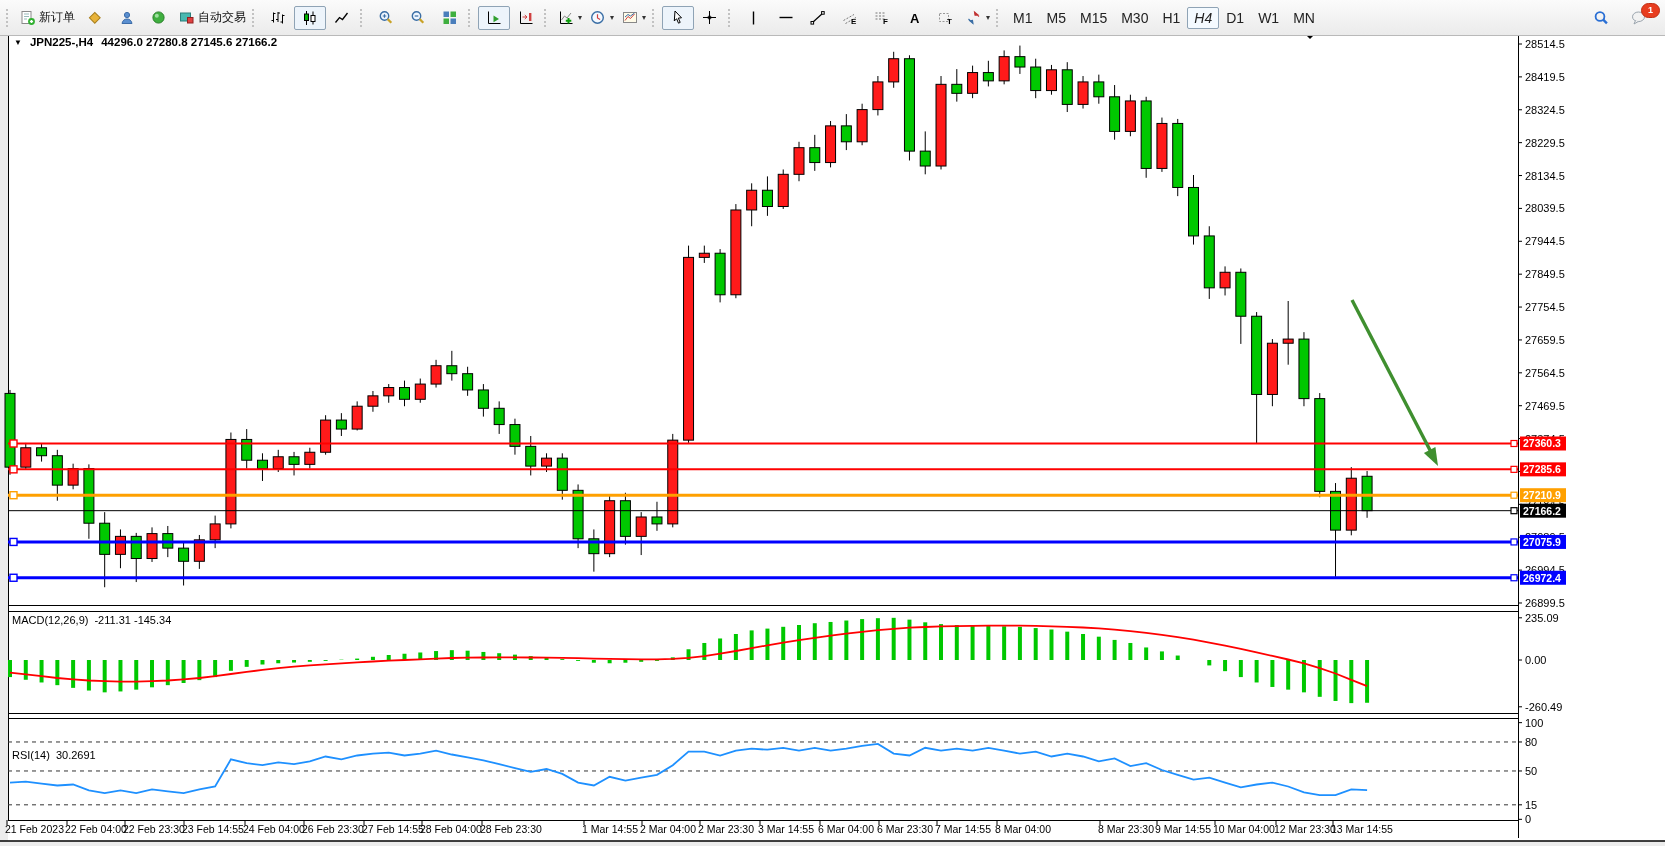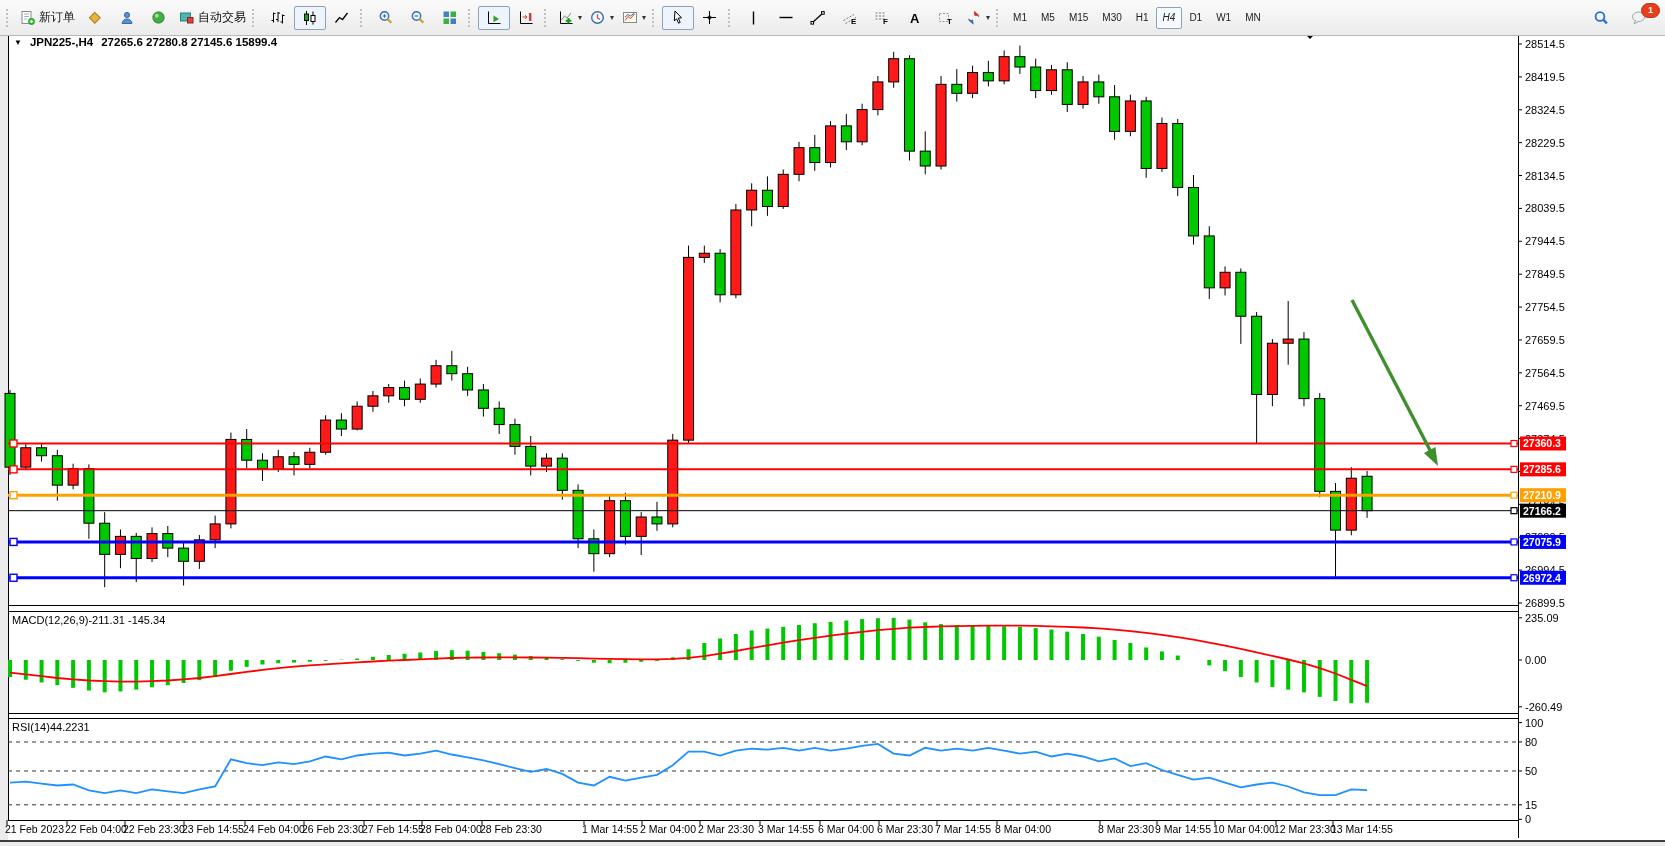--- a/index.html
+++ b/index.html
@@ -8,35 +8,35 @@
   
   .toolbar{position:absolute;left:0;top:0;width:1665px;height:36px;
     background:linear-gradient(#fbfbfb,#ebebeb);border-bottom:1px solid #b9b9b9;
     display:flex;align-items:center;padding:0 4px;box-sizing:border-box;z-index:5;}
   .tb-handle{width:5px;height:18px;border-left:2px dotted #c2c2c2;margin:0 3px 0 2px;}
   .tb-btn{height:22px;min-width:24px;display:flex;align-items:center;justify-content:center;
     gap:3px;padding:0 3px;border:1px solid transparent;border-radius:2px;cursor:default;}
   .tb-btn.pressed{border:1px solid #8fa3b5;background:#edf4fb;}
   .tb-btn svg{display:block;}
   .tb-label{font-size:12px;color:#111;white-space:nowrap;}
-  .tf-btn{height:20px;padding:0 6px;font-size:10px;color:#222;display:flex;align-items:center;
+  .tf-btn{height:20px;padding:0 6px;font-size:14px;color:#222;display:flex;align-items:center;
     border:1px solid transparent;border-radius:2px;}
   .tf-btn.pressed{border:1px solid #8fa3b5;background:#f4faff;font-style:italic;}
   .tb-caret{font-size:8px;color:#333;margin-left:1px;}
   .tb-right{margin-left:auto;display:flex;align-items:center;gap:6px;padding-right:6px;}
   .chat-wrap{position:relative;}
   .badge{position:absolute;top:-4px;right:-6px;min-width:13px;height:13px;border-radius:8px;
     background:#e83d1f;color:#fff;font-size:9px;font-weight:bold;display:flex;align-items:center;
     justify-content:center;padding:0 2px;border:1px solid #c02f14;}
   
   #chart-svg{position:absolute;left:0;top:0;}
   .chart-title{position:absolute;left:14px;top:36px;font-size:11.5px;font-weight:bold;color:#000;
     display:flex;gap:8px;align-items:center;z-index:3;}
   .sym-caret{font-size:8px;color:#000;}
-  .pane-label{position:absolute;left:12px;font-size:11px;color:#000;z-index:3;display:flex;}
+  .pane-label{position:absolute;left:12px;font-size:11px;color:#000;z-index:3;display:flex;gap:6px;}
 </style>
 </head>
 <body>
 <div id="stage">
 
 <svg id="chart-svg" width="1665" height="846">
       <rect x="0" y="28" width="1665" height="818" fill="#ececec"></rect>
       <rect x="8" y="28" width="1657" height="813" fill="#ffffff"></rect>
       <g stroke="#000" stroke-width="1">
         <line x1="8" y1="33.5" x2="1518" y2="33.5"></line>
@@ -671,24 +671,24 @@
             <path d="M4.5 10.5l-1.5 3.5 4.5-2.6" fill="#f2f2f2" stroke="#9aa4ad"></path>
           </svg>
           <span class="badge">1</span>
         </div>
       </div>
     </div>
 
 <div class="chart-title">
   <span class="sym-caret">▼</span>
   <span>JPN225-,H4</span>
-  <span>27265.6 27280.8 27145.6 15899.4</span>
+  <span>44296.0 27280.8 27145.6 27166.2</span>
 </div>
 <div class="pane-label" style="top:614px">
   <span>MACD(12,26,9)</span>
   <span>-211.31 -145.34</span>
 </div>
-<div class="pane-label" style="top:721px">
+<div class="pane-label" style="top:749px">
   <span>RSI(14)</span>
-  <span>44.2231</span>
+  <span>30.2691</span>
 </div>
 
 </div>
 
 </body></html>

